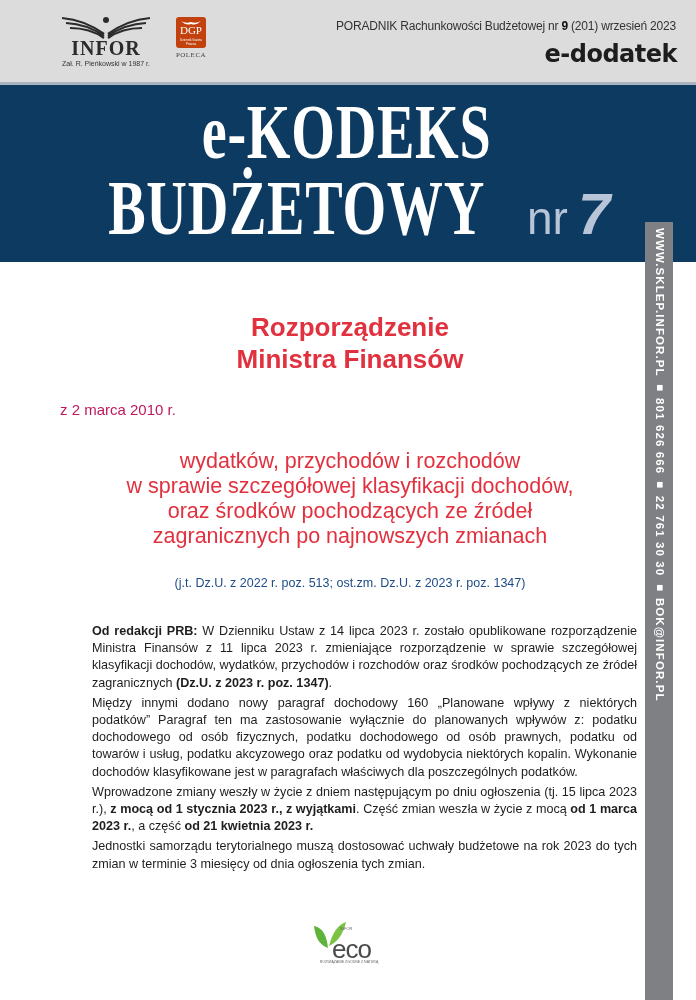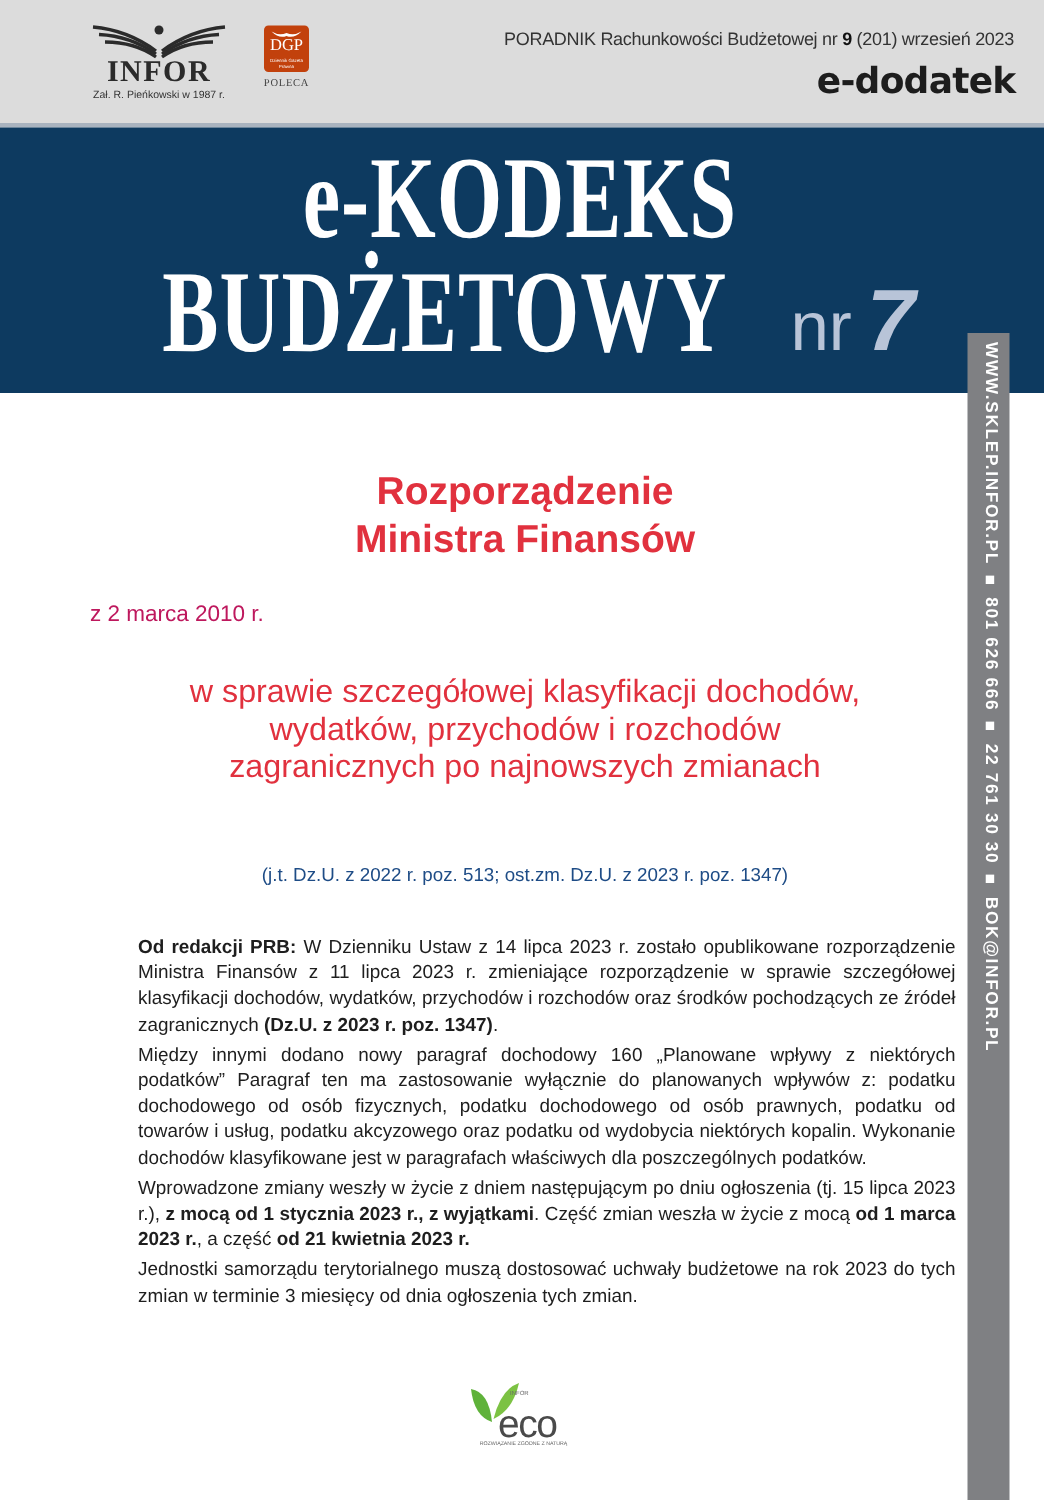--- a/index.html
+++ b/index.html
@@ -157,22 +157,23 @@
   <span class="nr-label">nr</span><span class="nr-num">7</span>
 </div>
 
 <div class="side-bar"></div>
 <div class="side-text">WWW.SKLEP.INFOR.PL ■ 801 626 666 ■ 22 761 30 30 ■ BOK@INFOR.PL</div>
 
 <div class="rz-title rz-1">Rozporządzenie</div>
 <div class="rz-title rz-2">Ministra Finansów</div>
 <div class="rz-date">z 2 marca 2010 r.</div>
 <div class="rz-subject">
+  <div>wydatków, przychodów i rozchodów</div>
   <div>w sprawie szczegółowej klasyfikacji dochodów,</div>
-  <div>wydatków, przychodów i rozchodów</div>
+  <div>oraz środków pochodzących ze źródeł</div>
   <div>zagranicznych po najnowszych zmianach</div>
 </div>
 <div class="rz-ref">(j.t. Dz.U. z 2022 r. poz. 513; ost.zm. Dz.U. z 2023 r. poz. 1347)</div>
 
 <div class="body-text">
   <p><span class="b">Od redakcji PRB:</span><span> W Dzienniku Ustaw z 14 lipca 2023 r. zostało opublikowane rozporządzenie Ministra Finansów z 11 lipca 2023 r. zmieniające rozporządzenie w sprawie szczegółowej klasyfikacji dochodów, wydatków, przychodów i rozchodów oraz środków pochodzących ze źródeł zagranicznych </span><span class="b">(Dz.U. z 2023 r. poz. 1347)</span><span>.</span></p>
   <p>Między innymi dodano nowy paragraf dochodowy 160 „Planowane wpływy z niektórych podatków” Paragraf ten ma zastosowanie wyłącznie do planowanych wpływów z: podatku dochodowego od osób fizycznych, podatku dochodowego od osób prawnych, podatku od towarów i usług, podatku akcyzowego oraz podatku od wydobycia niektórych kopalin. Wykonanie dochodów klasyfikowane jest w paragrafach właściwych dla poszczególnych podatków.</p>
   <p><span>Wprowadzone zmiany weszły w życie z dniem następującym po dniu ogłoszenia (tj. 15 lipca 2023 r.), </span><span class="b">z mocą od 1 stycznia 2023 r., z wyjątkami</span><span>. Część zmian weszła w życie z mocą </span><span class="b">od 1 marca 2023 r.</span><span>, a część </span><span class="b">od 21 kwietnia 2023 r.</span></p>
   <p>Jednostki samorządu terytorialnego muszą dostosować uchwały budżetowe na rok 2023 do tych zmian w terminie 3 miesięcy od dnia ogłoszenia tych zmian.</p>
 </div>

